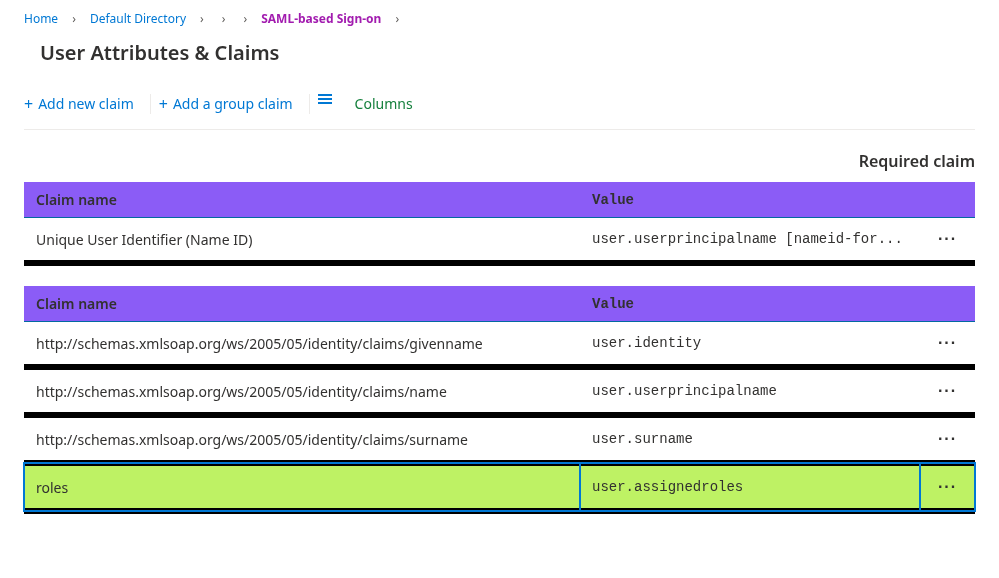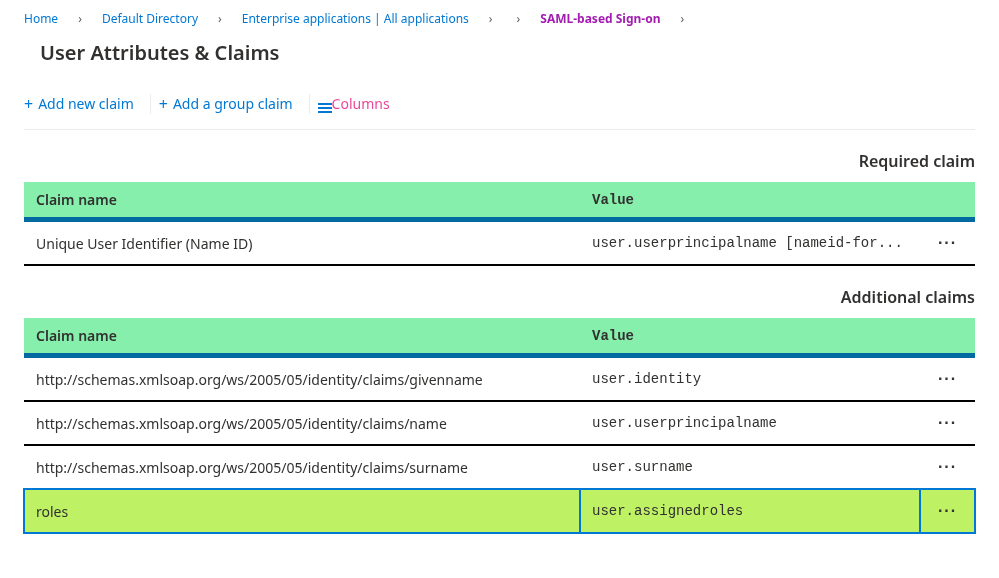--- a/index.html
+++ b/index.html
@@ -8,21 +8,21 @@
       font-size: 14px;
       color: #323130;
       background: #ffffff;
       padding: 0 24px 24px 24px;
     }
     .breadcrumb {
       display: flex;
       align-items: center;
       padding: 10px 0 8px 0;
       flex-wrap: wrap;
-      gap: 16px;
+      gap: 10px;
     }
     .breadcrumb-item {
       color: #0078d4;
       font-size: 12px;
       cursor: pointer;
       text-decoration: none;
     }
     .breadcrumb-item.active {
       color: #a21caf;
       font-weight: 700;
@@ -63,23 +63,23 @@
       line-height: 1;
     }
     .toolbar-divider {
       width: 1px;
       height: 20px;
       background: #edebe9;
       margin: 0 8px 0 4px;
     }
     .columns-btn {
       display: flex;
-      align-items: flex-end;
-      gap: 0;
-      color: #ec4899;
+      align-items: flex-start;
+      gap: 23px;
+      color: #15803d;
       background: none;
       border: none;
       cursor: pointer;
       font-size: 14px;
       padding: 4px 0;
       font-family: inherit;
     }
     .columns-icon {
       display: flex;
       flex-direction: column;
@@ -106,26 +106,26 @@
     table {
       width: 100%;
       border-collapse: collapse;
     }
     th {
       text-align: left;
       font-weight: 600;
       font-size: 14px;
       color: #323130;
       padding: 8px 12px;
-      background: #86efac;
-      border-bottom: 5px solid #0369a1;
+      background: #8b5cf6;
+      border-bottom: 1px solid #0369a1;
     }
     td {
       padding: 10px 12px;
-      border-bottom: 2px solid #000000;
+      border-bottom: 6px solid #000000;
       font-size: 14px;
       color: #323130;
     }
     .value-col {
       width: 340px;
       font-family: Liberation Mono, monospace;
     }
     .actions-col {
       width: 50px;
       text-align: right;
@@ -150,21 +150,20 @@
     }
   </style>
 </head>
 <body>
 
 <nav class="breadcrumb">
   <a class="breadcrumb-item">Home</a>
   <span class="breadcrumb-sep">›</span>
   <a class="breadcrumb-item">Default Directory</a>
   <span class="breadcrumb-sep">›</span>
-  <a class="breadcrumb-item">Enterprise applications | All applications</a>
   <span class="breadcrumb-sep">›</span>
   <span class="breadcrumb-sep">›</span>
   <a class="breadcrumb-item active">SAML-based Sign-on</a>
   <span class="breadcrumb-sep">›</span>
 </nav>
 
 <h1 class="page-title">User Attributes &amp; Claims</h1>
 
 <div class="toolbar">
   <button class="toolbar-btn">
@@ -203,21 +202,20 @@
     <td class="value-col">user.userprincipalname [nameid-for...</td>
     <td class="actions-col">
       <button class="ellipsis-btn">···</button>
     </td>
   </tr>
       </tbody>
   </table>
 </div>
 
 <div class="section">
-  <div class="section-title">Additional claims</div>
   <table>
     <thead>
       <tr>
         <th>Claim name</th>
         <th class="value-col">Value</th>
         <th class="actions-col"></th>
       </tr>
     </thead>
     <tbody id="additional-rows">
         <tr>

